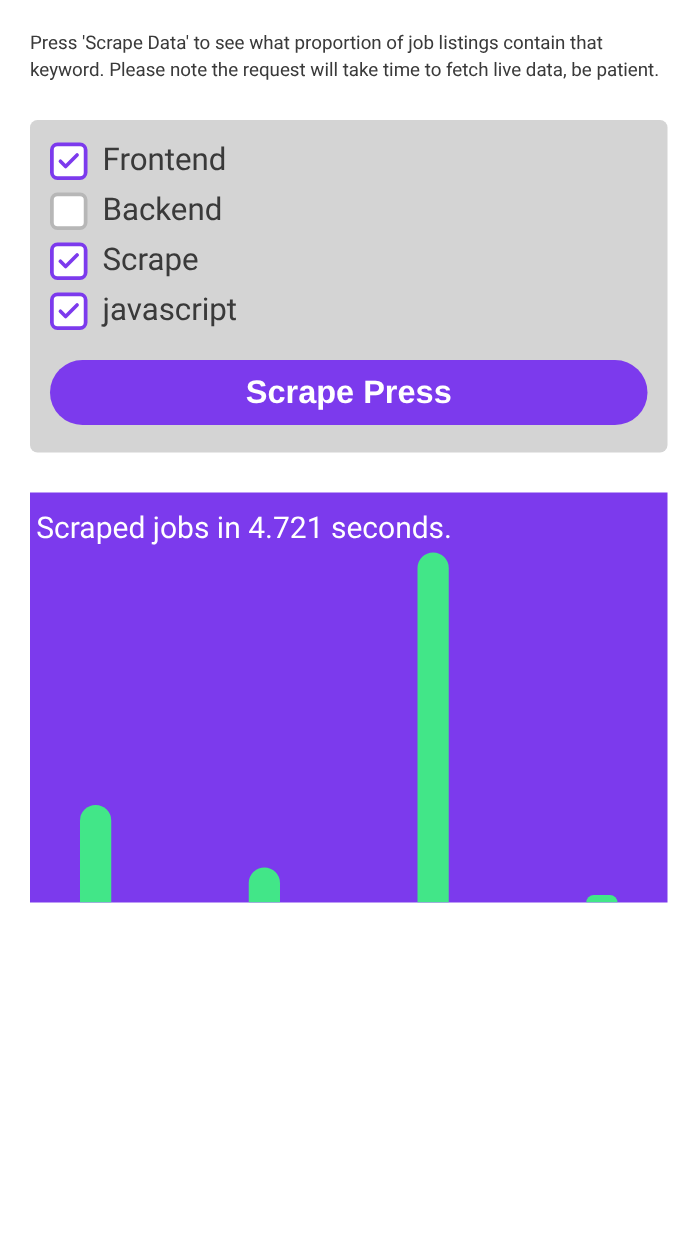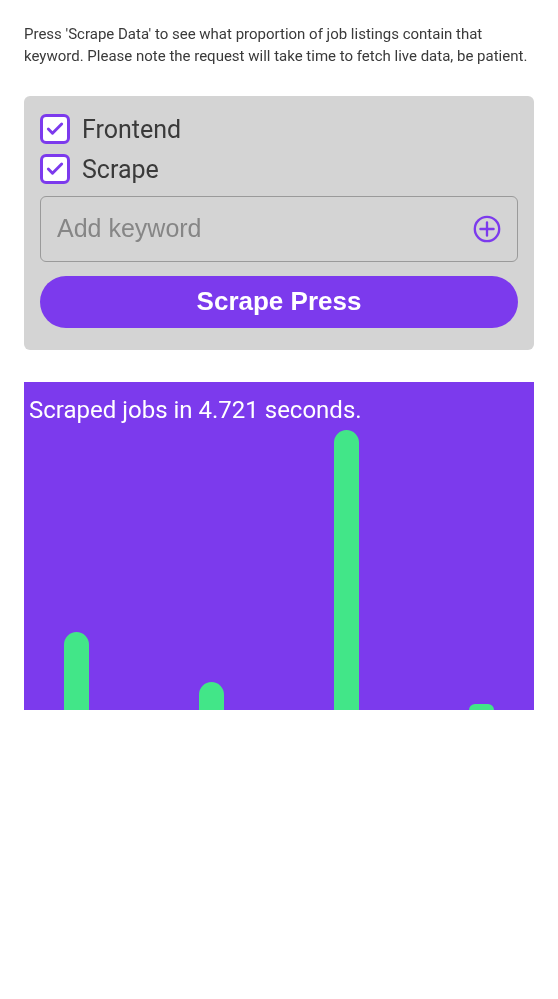--- a/index.html
+++ b/index.html
@@ -15,21 +15,21 @@
       line-height: 1.45;
       margin-bottom: 28px;
     }
     .keyword-panel {
       background: #d4d4d4;
       border-radius: 6px;
       padding: 18px 16px 22px 16px;
     }
     .keyword-row {
       display: flex;
-      align-items: flex-end;
+      align-items: center;
       margin-bottom: 10px;
     }
     .checkbox {
       width: 30px;
       height: 30px;
       border: 3px solid #7c3aed;
       border-radius: 6px;
       background: #ffffff;
       display: flex;
       align-items: center;
@@ -132,43 +132,45 @@
 
   <div class="keyword-row">
     <div class="checkbox">
       <svg viewBox="0 0 24 24">
           <path d="M4 12l5 5L20 6" stroke="#7c3aed" stroke-width="3.5" fill="none" stroke-linecap="round" stroke-linejoin="round"></path>
         </svg>
     </div>
     <span class="keyword-label">Frontend</span>
   </div>
 
+  <div class="keyword-row">
+    <div class="checkbox unchecked"></div>
+    <span class="keyword-label">Backend</span>
+  </div>
 
   <div class="keyword-row">
     <div class="checkbox">
       <svg viewBox="0 0 24 24">
           <path d="M4 12l5 5L20 6" stroke="#7c3aed" stroke-width="3.5" fill="none" stroke-linecap="round" stroke-linejoin="round"></path>
         </svg>
     </div>
     <span class="keyword-label">Scrape</span>
   </div>
 
 
+  <div class="keyword-row">
+    <div class="checkbox">
+      <svg viewBox="0 0 24 24">
+          <path d="M4 12l5 5L20 6" stroke="#7c3aed" stroke-width="3.5" fill="none" stroke-linecap="round" stroke-linejoin="round"></path>
+        </svg>
+    </div>
+    <span class="keyword-label">javascript</span>
+  </div>
 
 
-  <div class="add-keyword-wrap">
-    <input type="text" class="add-keyword-input" placeholder="Add keyword" style="">
-    <button class="add-icon-btn">
-      <svg viewBox="0 0 32 32">
-        <circle cx="16" cy="16" r="13" stroke="#7c3aed" stroke-width="2.5" fill="none"></circle>
-        <line x1="16" y1="9" x2="16" y2="23" stroke="#7c3aed" stroke-width="2.5" stroke-linecap="round"></line>
-        <line x1="9" y1="16" x2="23" y2="16" stroke="#7c3aed" stroke-width="2.5" stroke-linecap="round"></line>
-      </svg>
-    </button>
-  </div>
 
   <button class="scrape-button">Scrape Press</button>
 </div>
 
 <div class="chart-area">
   <div class="chart-status">Scraped jobs in 4.721 seconds.</div>
   <div class="bars-wrap">
     <div class="bar" style="height:78px;"></div>
     <div class="bar" style="height:28px;"></div>
     <div class="bar" style="height:280px;"></div>

